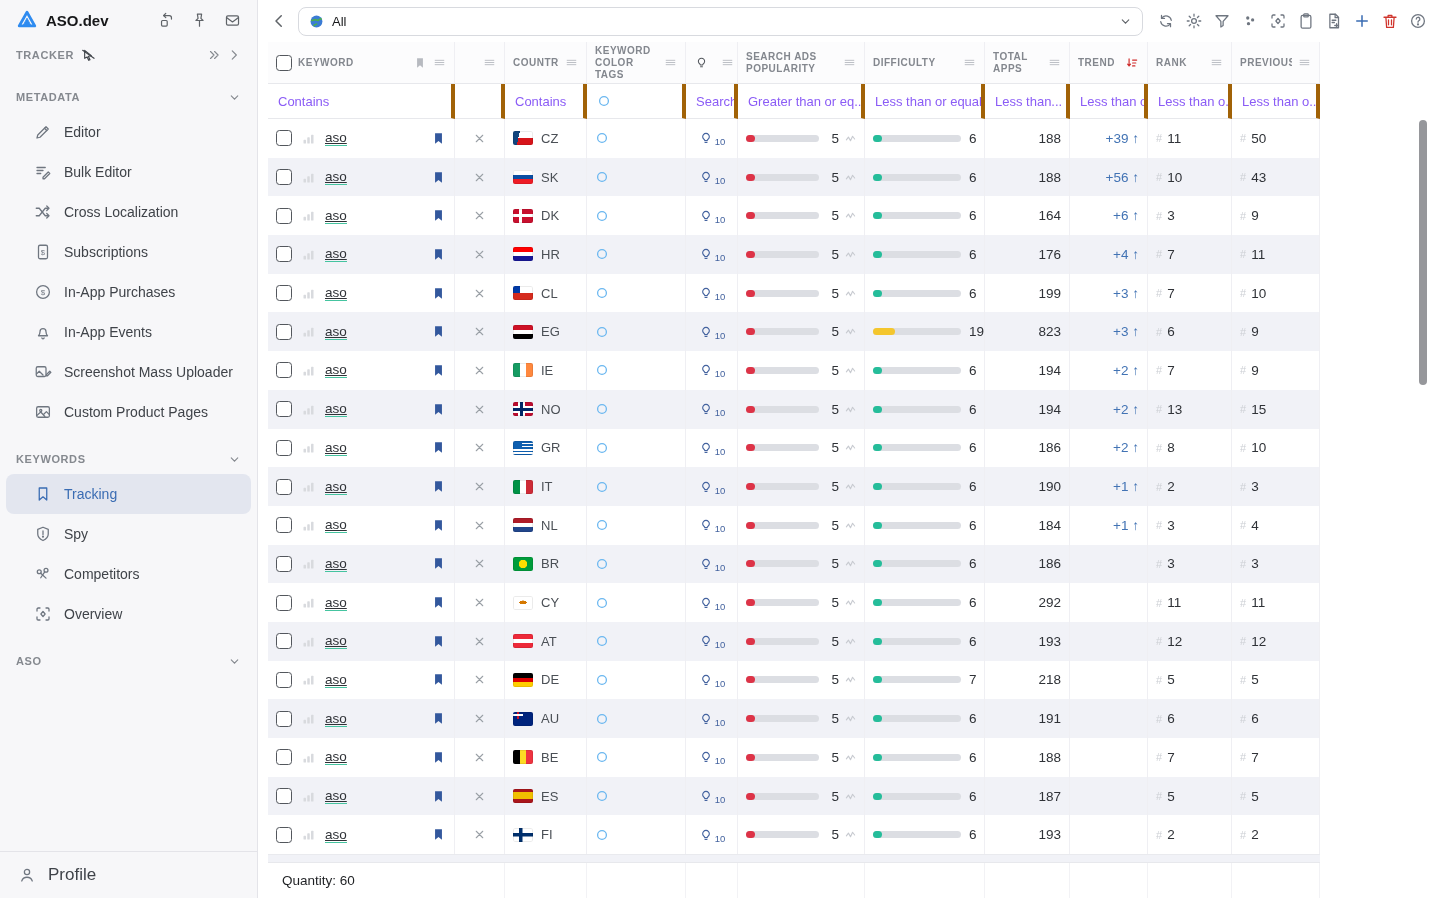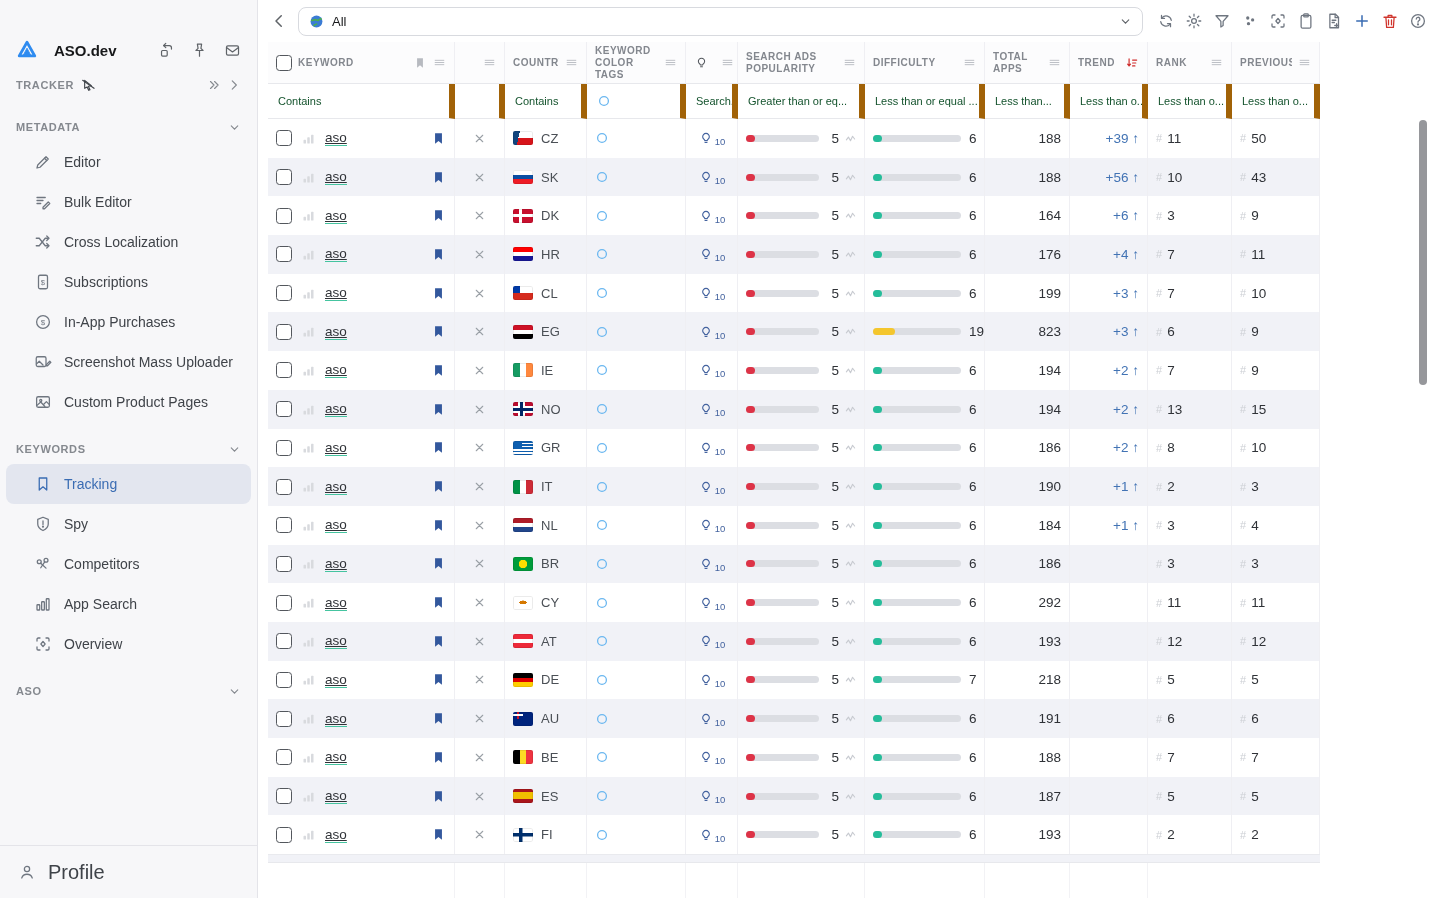--- a/index.html
+++ b/index.html
@@ -1,52 +1,52 @@
 <!DOCTYPE html>
 <html><head>
 <meta charset="utf-8">
 <style>
   *{margin:0;padding:0;box-sizing:border-box;}
   html,body{width:1440px;height:898px;overflow:hidden;font-family:"Liberation Sans",sans-serif;background:#fff;color:#2f3237;}
   svg{display:block;}
   
   .sidebar{position:absolute;left:0;top:0;width:258px;height:898px;background:#f7f7f9;border-right:1px solid #e4e4e9;overflow:hidden;}
-  .sb-head{display:flex;align-items:center;height:40px;padding:0 16px;gap:16px;margin-top:30px;}
+  .sb-head{display:flex;align-items:center;height:40px;padding:0 16px;gap:8px;}
   .brand{font-size:15px;font-weight:bold;color:#17181a;flex:1;}
   .sb-head-icons{display:flex;gap:16px;color:#5f6368;}
   .tracker-row{display:flex;align-items:center;height:30px;padding:0 16px;gap:6px;color:#85898f;}
   .tracker-label{font-size:11px;letter-spacing:.6px;font-weight:bold;}
   .tracker-spacer{flex:1;}
   .app-item{display:flex;align-items:center;padding:10px 16px;gap:10px;}
   .app-icon{width:38px;height:38px;border-radius:9px;background:linear-gradient(180deg,#3fa4f8,#1565d8);display:flex;align-items:center;justify-content:center;flex:none;}
   .app-name{flex:1;font-size:13.5px;line-height:17px;color:#3a6cb3;cursor:pointer;}
   .app-side-icons{display:flex;gap:12px;align-items:center;}
   .sec-head{display:flex;align-items:center;height:30px;margin-top:12px;padding:0 16px;color:#85898f;font-size:11px;letter-spacing:.6px;font-weight:bold;}
   .sec-head .sp{flex:1;}
   .nav-item{display:flex;align-items:center;height:40px;padding:0 12px 0 28px;gap:12px;font-size:14px;color:#3f4349;cursor:pointer;border-radius:8px;margin:0 6px;}
   .nav-item .nico{color:#6f7680;}
   .nav-item.active{background:#e3e6ef;color:#3a6cb3;}
   .nav-item.active .nico{color:#3a6cb3;}
-  .profile-bar{position:absolute;left:0;bottom:0;width:100%;height:53px;border-top:1px solid #e4e4e9;background:#f7f7f9;display:flex;align-items:center;padding:16px 18px;gap:12px;font-size:20px;color:#3f4349;cursor:pointer;}
+  .profile-bar{position:absolute;left:0;bottom:0;width:100%;height:47px;border-top:1px solid #e4e4e9;background:#f7f7f9;display:flex;align-items:center;padding:16px 18px;gap:12px;font-size:17px;color:#3f4349;cursor:pointer;}
   .profile-bar .nico{color:#6f7680;}
   
   .main{position:absolute;left:258px;top:0;width:1182px;height:898px;background:#fff;}
   .toolbar{display:flex;align-items:center;height:42px;padding:0 8px 0 10px;gap:8px;}
   .back-btn{color:#5f6368;cursor:pointer;padding:2px;}
   .select{width:845px;height:29px;border:1px solid #d8dadf;border-radius:8px;display:flex;align-items:center;padding:0 10px;gap:8px;background:#fff;cursor:pointer;}
   .select-val{flex:1;font-size:13px;color:#17181a;}
   .tb-actions{display:flex;align-items:center;gap:10px;margin-left:6px;}
   .tb-btn{width:18px;height:18px;color:#6f7680;cursor:pointer;flex:none;}
   
   .table{position:absolute;left:10px;top:42px;width:1052px;}
   .trow{display:grid;grid-template-columns:187px 50px 82px 99px 52px 127px 120px 85px 78px 84px 88px;}
   .hcell{height:42px;background:#fcfcfd;border-bottom:1px solid #e7e8ec;border-right:1px solid #efeff3;display:flex;align-items:center;padding:0 8px;gap:6px;}
   .hlabel{font-size:10px;color:#83878e;letter-spacing:.5px;font-weight:bold;text-transform:uppercase;line-height:12px;flex:1;overflow:hidden;}
   .hmenu{color:#bbbec4;cursor:pointer;flex:none;}
-  .fcell{height:35px;border-bottom:1px solid #e7e8ec;border-right:6px solid #a16207;display:flex;align-items:center;padding:0 10px;font-size:11px;color:#14532d;white-space:nowrap;overflow:hidden;cursor:text;}
+  .fcell{height:35px;border-bottom:1px solid #e7e8ec;border-right:4px solid #a16207;display:flex;align-items:center;padding:0 10px;font-size:13px;color:#8b5cf6;white-space:nowrap;overflow:hidden;cursor:text;}
   .row{height:38.7px;}
   .row:nth-child(even){background:#f1f2f7;}
   .bcell{display:flex;align-items:center;padding:0 8px;border-right:1px solid #efeff3;overflow:hidden;}
   .cb{width:16px;height:16px;border:1.8px solid #53575d;border-radius:3.5px;background:#fff;cursor:pointer;flex:none;}
   .kw{font-size:13.5px;color:#2f3237;text-decoration:underline;border-bottom:1.6px solid #45c4a0;cursor:pointer;line-height:15px;}
   .grow{flex:1;}
   .xbtn{color:#9aa0a6;cursor:pointer;margin:0 auto;}
   .flag{width:20px;height:14px;border-radius:2px;box-shadow:inset 0 0 0 1px rgba(0,0,0,.08);flex:none;}
   .ccode{font-size:13px;color:#4b5056;margin-left:8px;}
   .lamp{display:flex;align-items:flex-end;color:#44639f;margin:0 auto;cursor:pointer;}
@@ -175,20 +175,29 @@
   <div class="nav-item">
     <span class="nico">
               <svg width="18" height="18" viewBox="0 0 24 24" fill="none" stroke="currentColor" stroke-width="1.7" stroke-linecap="round" stroke-linejoin="round">
                 <circle cx="12" cy="12" r="8.5"></circle>
                 <text x="9" y="15.8" font-size="10.5" fill="currentColor" stroke="none" font-family="sans-serif">$</text>
               </svg>
             </span>
     <span class="nlabel">In-App Purchases</span>
   </div>
 
+  <div class="nav-item">
+    <span class="nico">
+              <svg width="18" height="18" viewBox="0 0 24 24" fill="none" stroke="currentColor" stroke-width="1.7" stroke-linecap="round" stroke-linejoin="round">
+                <path d="M6 17h12c-1.4-1.6-2-3.2-2-5.5a4 4 0 0 0-8 0c0 2.3-.6 3.9-2 5.5z"></path>
+                <path d="M10.5 19.7a1.5 1.5 0 0 0 3 0"></path>
+              </svg>
+            </span>
+    <span class="nlabel">In-App Events</span>
+  </div>
 
   <div class="nav-item">
     <span class="nico">
               <svg width="18" height="18" viewBox="0 0 24 24" fill="none" stroke="currentColor" stroke-width="1.7" stroke-linecap="round" stroke-linejoin="round">
                 <rect x="3" y="5" width="13" height="13" rx="2"></rect>
                 <path d="M3.5 14.5l3.5-3.5 5 5"></path>
                 <path d="M16.5 15.5l4.5-4.5 1.5 1.5-4.5 4.5h-1.5v-1.5z"></path>
               </svg>
             </span>
     <span class="nlabel">Screenshot Mass Uploader</span>
@@ -244,30 +253,20 @@
               <svg width="18" height="18" viewBox="0 0 24 24" fill="none" stroke="currentColor" stroke-width="1.7" stroke-linecap="round" stroke-linejoin="round">
                 <circle cx="7" cy="9" r="2.6"></circle>
                 <path d="M9 11l7 6.5"></path>
                 <circle cx="16" cy="7" r="2.6"></circle>
                 <path d="M14.3 9.2L9 17"></path>
               </svg>
             </span>
     <span class="nlabel">Competitors</span>
   </div>
 
-  <div class="nav-item">
-    <span class="nico">
-              <svg width="18" height="18" viewBox="0 0 24 24" fill="none" stroke="currentColor" stroke-width="1.7" stroke-linecap="round" stroke-linejoin="round">
-                <rect x="4" y="13" width="3.6" height="7" rx=".8"></rect>
-                <rect x="10.2" y="9" width="3.6" height="11" rx=".8"></rect>
-                <rect x="16.4" y="5" width="3.6" height="15" rx=".8"></rect>
-              </svg>
-            </span>
-    <span class="nlabel">App Search</span>
-  </div>
 
   <div class="nav-item">
     <span class="nico">
               <svg width="18" height="18" viewBox="0 0 24 24" fill="none" stroke="currentColor" stroke-width="1.7" stroke-linecap="round" stroke-linejoin="round">
                 <path d="M4 8V5.5A1.5 1.5 0 0 1 5.5 4H8M16 4h2.5A1.5 1.5 0 0 1 20 5.5V8M20 16v2.5a1.5 1.5 0 0 1-1.5 1.5H16M8 20H5.5A1.5 1.5 0 0 1 4 18.5V16"></path>
                 <path d="M12 8.5l2.8 3.5-2.8 3.5-2.8-3.5z"></path>
               </svg>
             </span>
     <span class="nlabel">Overview</span>
   </div>
@@ -1988,20 +1987,21 @@
           </div>
     <div class="bcell">
             <span class="hash">#</span>
             <span class="num">2</span>
           </div>
   </div>
 </div>
     <div class="sliver"></div>
 
     <div class="trow footer-row">
+      <div class="footer-cell" style="grid-column:1/3">Quantity: 60</div>
       <div class="footer-cell"></div>
         <div class="footer-cell"></div>
         <div class="footer-cell"></div>
       <div class="footer-cell"></div>
         <div class="footer-cell"></div>
         <div class="footer-cell"></div>
       <div class="footer-cell"></div>
         <div class="footer-cell"></div>
         <div class="footer-cell"></div>
     </div>

